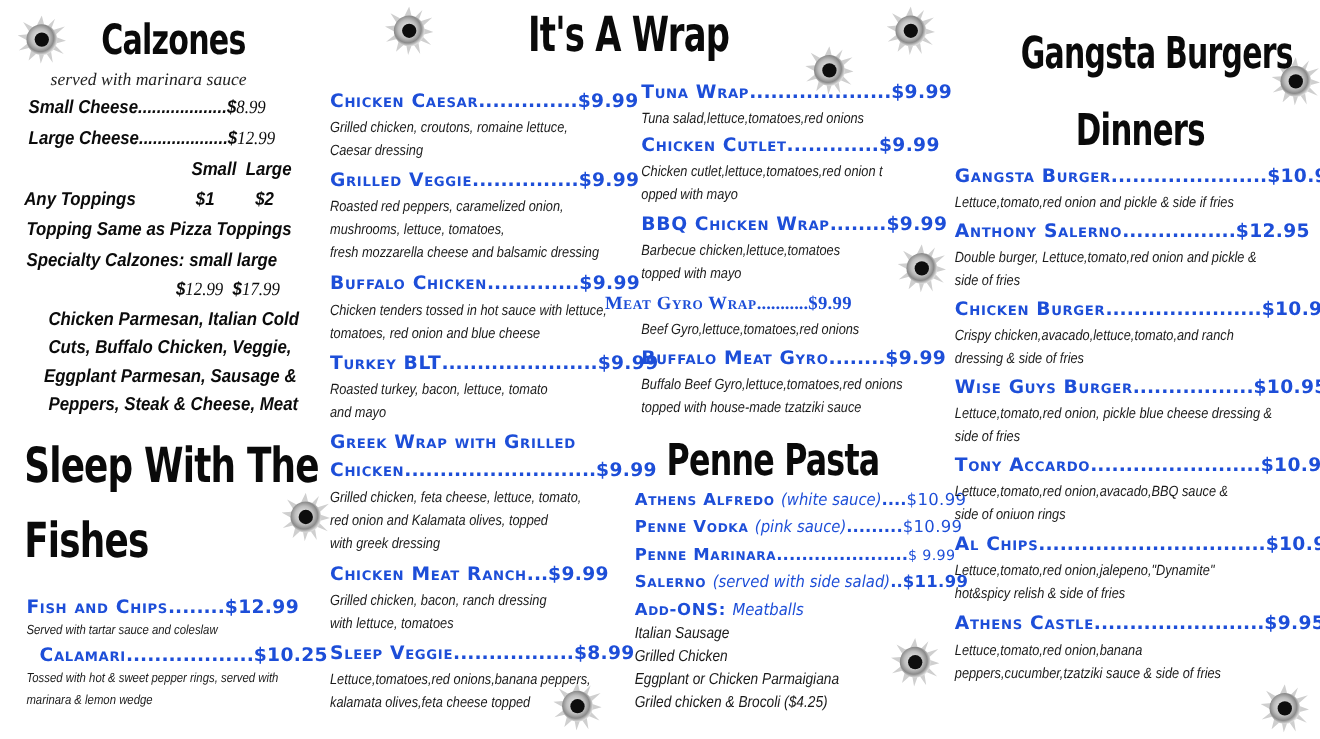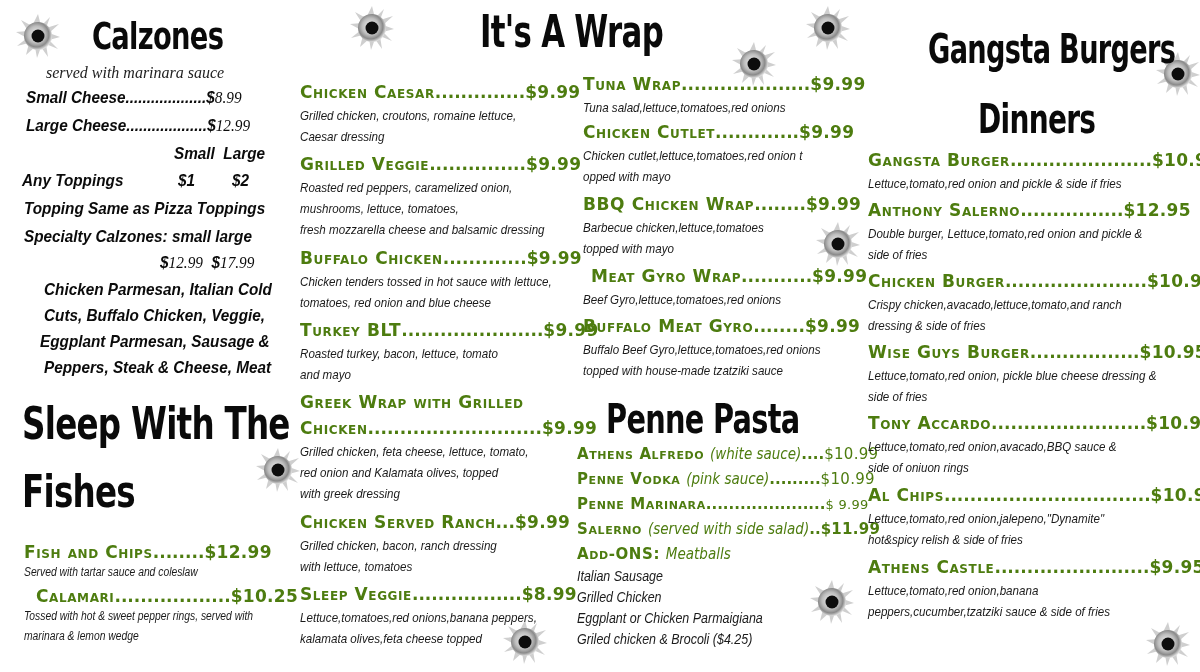--- a/index.html
+++ b/index.html
@@ -19,21 +19,21 @@
 
   
   .item-name {
     position: absolute;
     font-family: "DejaVu Sans", sans-serif;
     font-weight: bold;
     font-variant: small-caps;
     font-size: 17px;
     letter-spacing: 0.6px;
     white-space: nowrap;
-    color: #4d7c0f;
+    color: #1d4ed8;
     line-height: 20px;
   }
   .item-name .dots { letter-spacing: 0; font-weight: bold; }
   .item-name .price { font-variant: normal; letter-spacing: 0.3px; }
   .item-name .paren { font-family: "DejaVu Sans Condensed","DejaVu Sans", sans-serif; font-style: italic; font-weight: normal; font-variant: normal; letter-spacing: 0; font-size: 15px; }
 
   
   .desc {
     position: absolute;
     font-family: "Liberation Sans", sans-serif;
@@ -211,21 +211,21 @@
   <div class="item-name" style="left:300px;top:418px;">
     <span>Chicken</span><span class="dots">...........................</span><span class="price">$9.99</span>
   </div>
   <div class="desc" style="left:300px;top:441px;">
     <div>Grilled chicken, feta cheese, lettuce, tomato,</div>
       <div> red onion and Kalamata olives, topped</div>
       <div>with greek dressing</div>
   </div>
 
   <div class="item-name" style="left:300px;top:512px;">
-    <span>Chicken Served Ranch</span><span class="dots">...</span><span class="price">$9.99</span>
+    <span>Chicken Meat Ranch</span><span class="dots">...</span><span class="price">$9.99</span>
   </div>
   <div class="desc" style="left:300px;top:535px;">
     <div>Grilled chicken, bacon, ranch dressing</div>
       <div>with lettuce, tomatoes</div>
   </div>
 
   <div class="item-name" style="left:300px;top:584px;">
     <span>Sleep Veggie</span><span class="dots">.................</span><span class="price">$8.99</span>
   </div>
   <div class="desc" style="left:300px;top:607px;">
@@ -249,21 +249,21 @@
   </div>
 
   <div class="item-name" style="left:583px;top:194px;">
     <span>BBQ Chicken Wrap</span><span class="dots">........</span><span class="price">$9.99</span>
   </div>
   <div class="desc" style="left:583px;top:217px;">
     <div>Barbecue chicken,lettuce,tomatoes</div>
       <div>topped with mayo</div>
   </div>
 
-  <div class="item-name" style="left:591px;top:266px;">
+  <div class="item-name" style="left:550px;top:266px;font-family:Liberation Serif, serif;">
     <span>Meat Gyro Wrap</span><span class="dots">...........</span><span class="price">$9.99</span>
   </div>
   <div class="desc" style="left:583px;top:289px;">
     <div>Beef Gyro,lettuce,tomatoes,red onions</div>
   </div>
 
   <div class="item-name" style="left:583px;top:316px;">
     <span>Buffalo Meat Gyro</span><span class="dots">........</span><span class="price">$9.99</span>
   </div>
   <div class="desc" style="left:583px;top:339px;">

